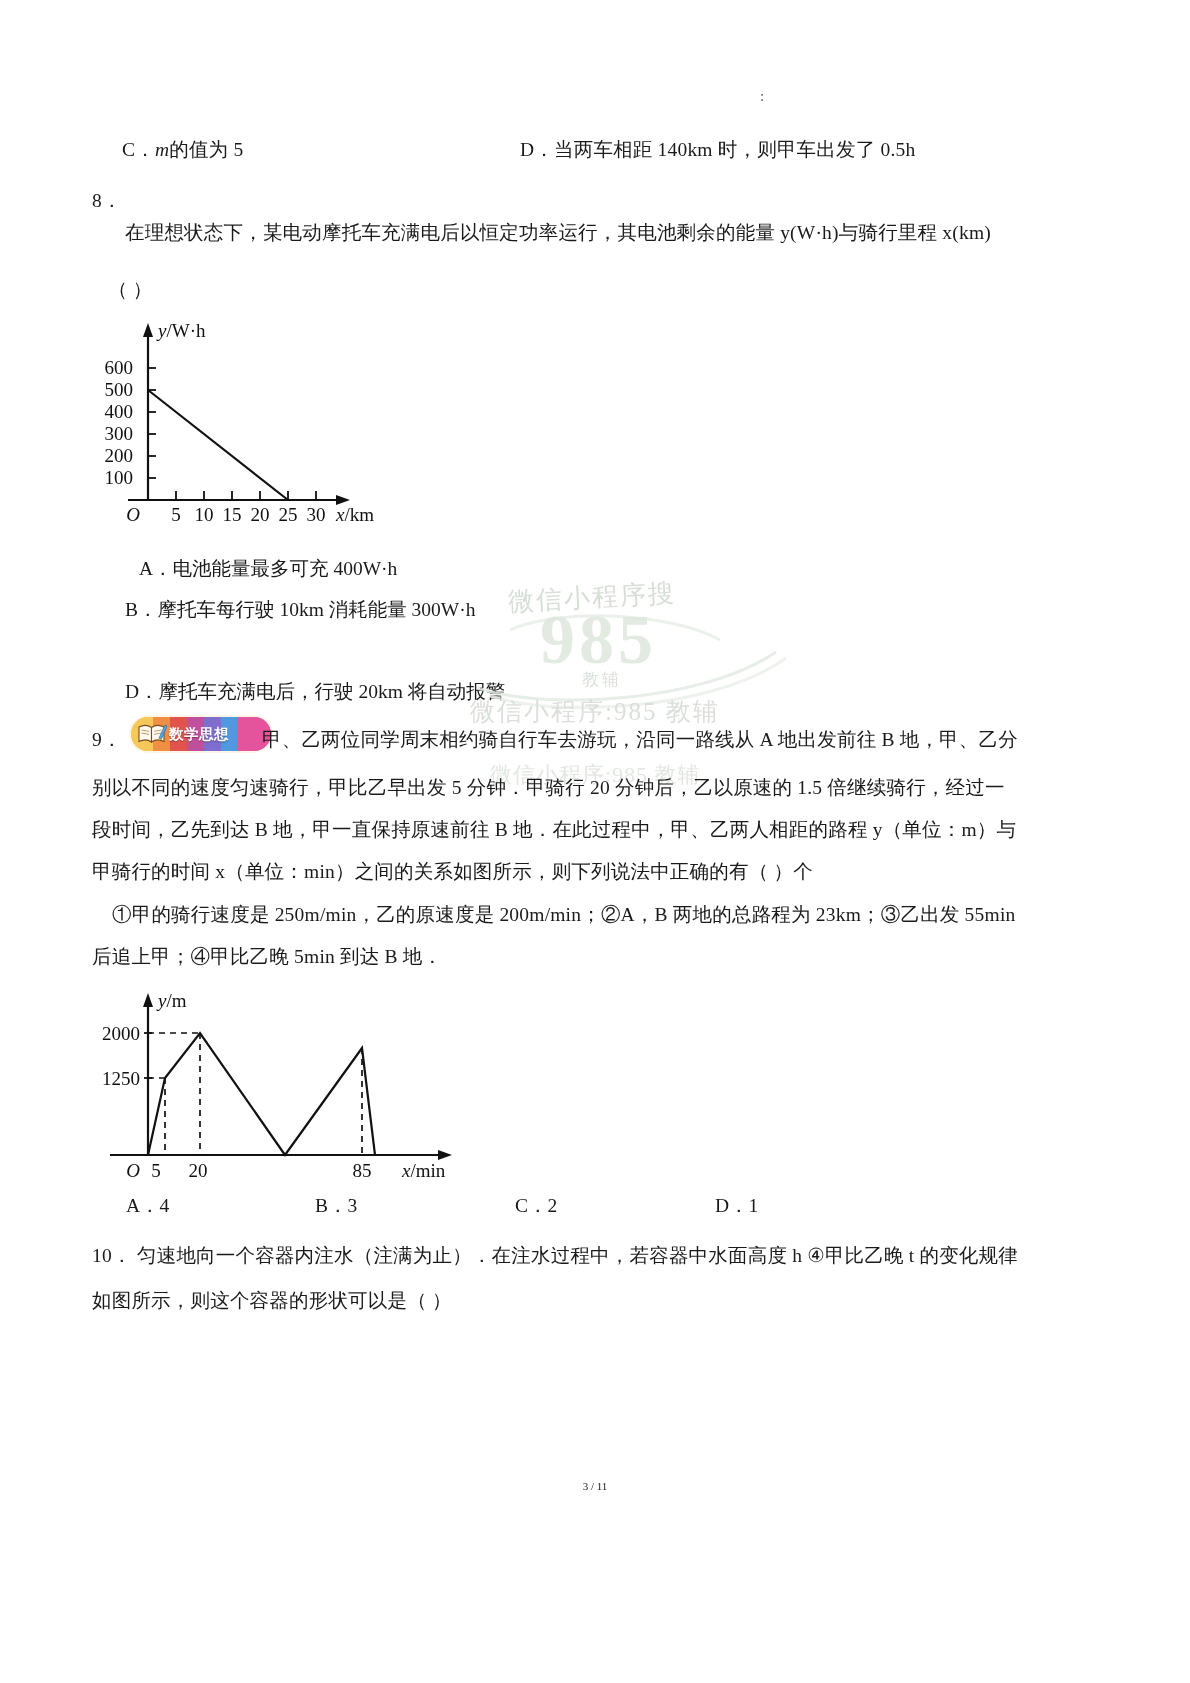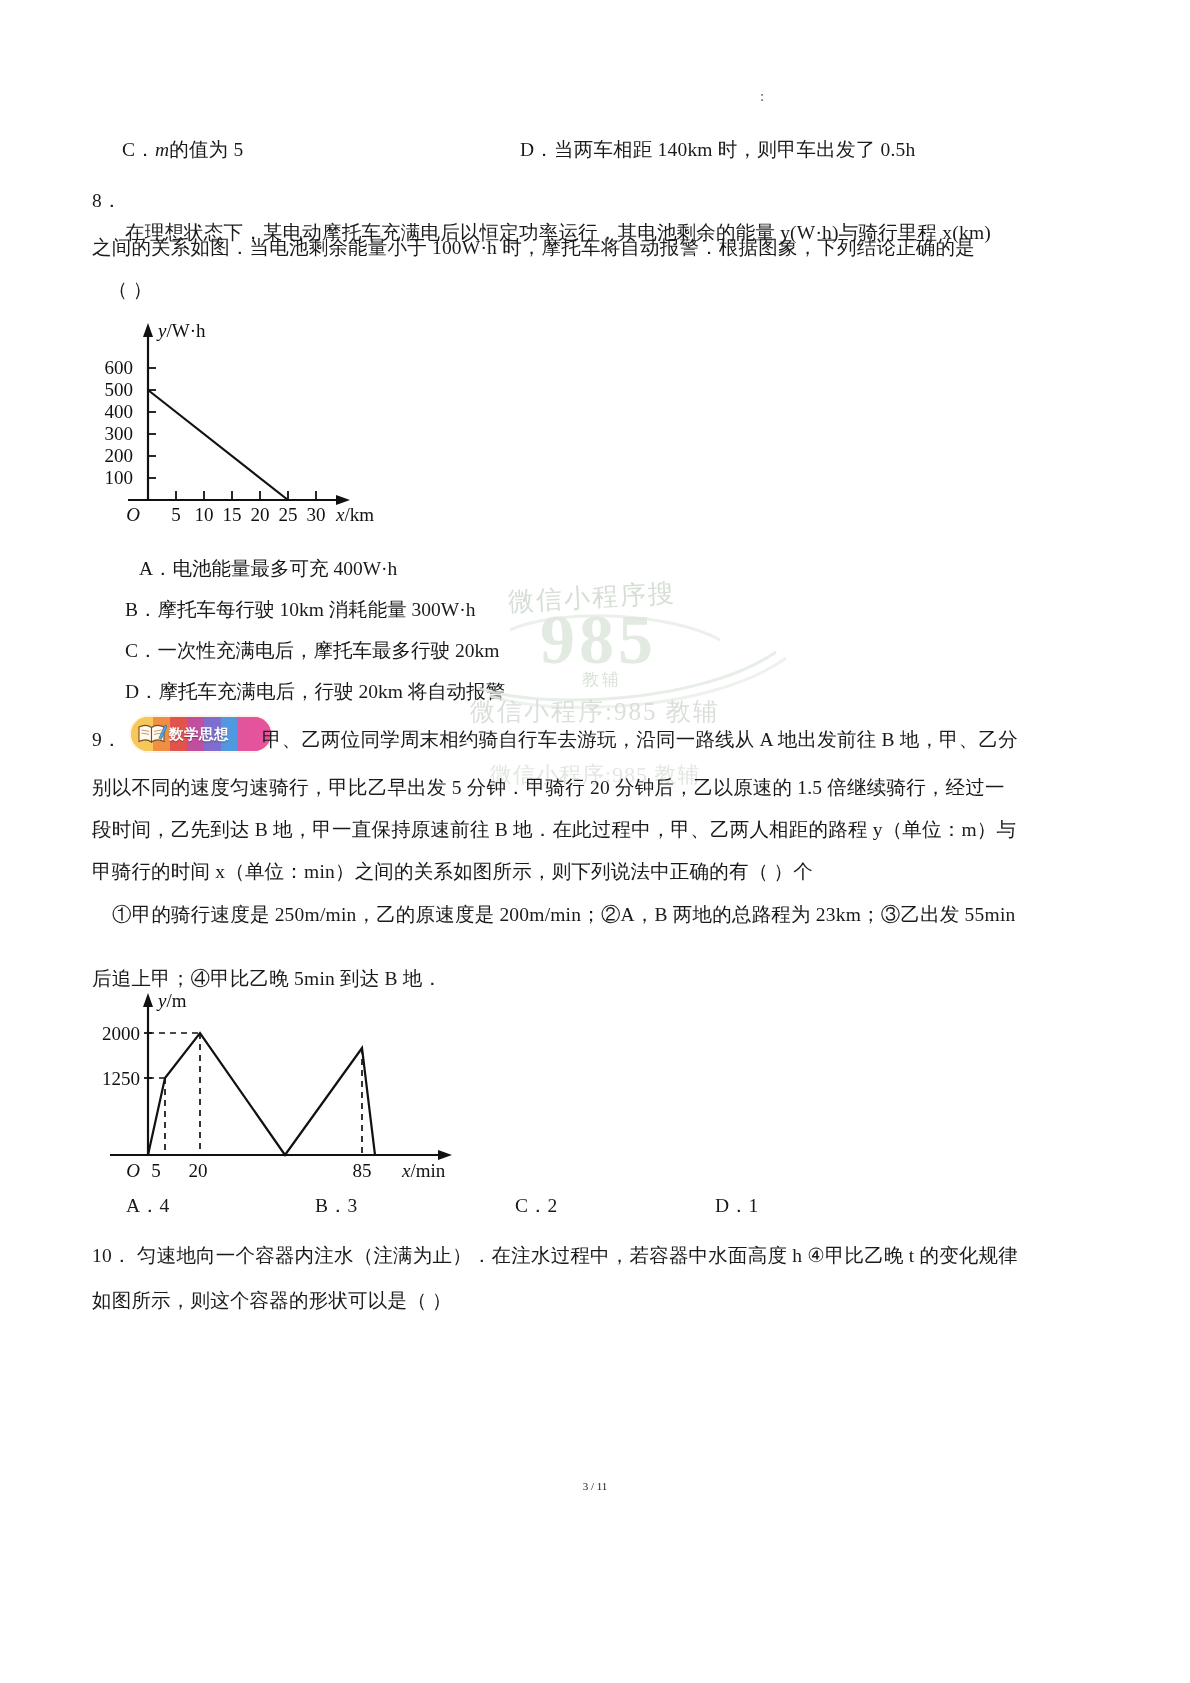--- a/index.html
+++ b/index.html
@@ -192,21 +192,20 @@
 
   <div class="top-colon">:</div>
 
   <div class="line body-text" style="left:122px; top:137px;">
     <span>C．</span><span class="ital">m</span><span>的值为 5</span>
   </div>
   <div class="line body-text" style="left:520px; top:137px;">D．当两车相距 140km 时，则甲车出发了 0.5h</div>
 
   <div class="line body-text" style="left:92px; top:188px;">8．</div>
   <div class="line body-text" style="left:125px; top:188px;margin-top:32px;">在理想状态下，某电动摩托车充满电后以恒定功率运行，其电池剩余的能量 y(W·h)与骑行里程 x(km)</div>
-  <div class="line body-text" style="left:92px; top:235px;">之间的关系如图．当电池剩余能量小于 100W·h 时，摩托车将自动报警．根据图象，下列结论正确的是</div>
   <div class="line body-text" style="left:108px; top:277px;">（            ）</div>
 
   <div class="chart" style="left:100px; top:315px;">
     <svg width="280" height="235" viewBox="0 0 280 235">
 
       <line class="axis-line" x1="48" y1="185" x2="48" y2="18"></line>
       <polygon points="48,8 43,22 53,22" fill="#111"></polygon>
 
       <line class="axis-line" x1="28" y1="185" x2="240" y2="185"></line>
       <polygon points="250,185 236,180 236,190" fill="#111"></polygon>
@@ -241,21 +240,20 @@
       <text class="axis-txt" x="132" y="206" text-anchor="middle">15</text>
       <text class="axis-txt" x="160" y="206" text-anchor="middle">20</text>
       <text class="axis-txt" x="188" y="206" text-anchor="middle">25</text>
       <text class="axis-txt" x="216" y="206" text-anchor="middle">30</text>
       <text class="axis-txt-it" x="236" y="206">x<tspan class="axis-txt" font-style="normal">/km</tspan></text>
     </svg>
   </div>
 
   <div class="opt-line body-text" style="left:139px; top:555px;">A．电池能量最多可充 400W·h</div>
   <div class="opt-line body-text" style="left:125px; top:596px;">B．摩托车每行驶 10km 消耗能量 300W·h</div>
-  <div class="opt-line body-text" style="left:125px; top:637px;">C．一次性充满电后，摩托车最多行驶 20km</div>
   <div class="opt-line body-text" style="left:125px; top:678px;">D．摩托车充满电后，行驶 20km 将自动报警</div>
 
   <svg class="wm wm-swoosh" viewBox="0 0 320 110">
     <path d="M8,88 C70,110 230,104 306,52" stroke="#dfe8df" stroke-width="3" fill="none"></path>
     <path d="M20,96 C88,118 244,110 316,58" stroke="#e7eee7" stroke-width="3" fill="none"></path>
     <path d="M40,30 C90,8 200,12 250,40" stroke="#e5ece5" stroke-width="3" fill="none"></path>
   </svg>
   <div class="wm wm-big">985</div>
   <div class="wm wm-small">教辅</div>
   <div class="wm wm-text-1">微信小程序搜</div>
@@ -277,21 +275,21 @@
       <path d="M22,16 L24.5,17 L21.6,18.3 Z" fill="#f6d36b" stroke="#a98a2a" stroke-width="0.6"></path>
     </svg>
     <span class="badge-label">数学思想</span>
   </div>
 
   <div class="line body-text" style="left:262px; top:727px;">甲、乙两位同学周末相约骑自行车去游玩，沿同一路线从 A 地出发前往 B 地，甲、乙分</div>
   <div class="line body-text" style="left:92px; top:775px;">别以不同的速度匀速骑行，甲比乙早出发 5 分钟．甲骑行 20 分钟后，乙以原速的 1.5 倍继续骑行，经过一</div>
   <div class="line body-text" style="left:92px; top:859px;">甲骑行的时间 x（单位：min）之间的关系如图所示，则下列说法中正确的有（           ）个</div>
   <div class="line body-text" style="left:92px; top:817px;">段时间，乙先到达 B 地，甲一直保持原速前往 B 地．在此过程中，甲、乙两人相距的路程 y（单位：m）与</div>
   <div class="line body-text" style="left:92px; top:902px;margin-left:20px;">①甲的骑行速度是 250m/min，乙的原速度是 200m/min；②A，B 两地的总路程为 23km；③乙出发 55min</div>
-  <div class="line body-text" style="left:92px; top:944px;margin-top:22px;">后追上甲；④甲比乙晚 5min 到达 B 地．</div>
+  <div class="line body-text" style="left:92px; top:944px;">后追上甲；④甲比乙晚 5min 到达 B 地．</div>
 
   <div class="chart" style="left:100px; top:985px;">
     <svg width="400" height="200" viewBox="0 0 400 200">
 
       <line class="axis-line" x1="48" y1="170" x2="48" y2="18"></line>
       <polygon points="48,8 43,22 53,22" fill="#111"></polygon>
 
       <line class="axis-line" x1="10" y1="170" x2="340" y2="170"></line>
       <polygon points="352,170 338,165 338,175" fill="#111"></polygon>
 

